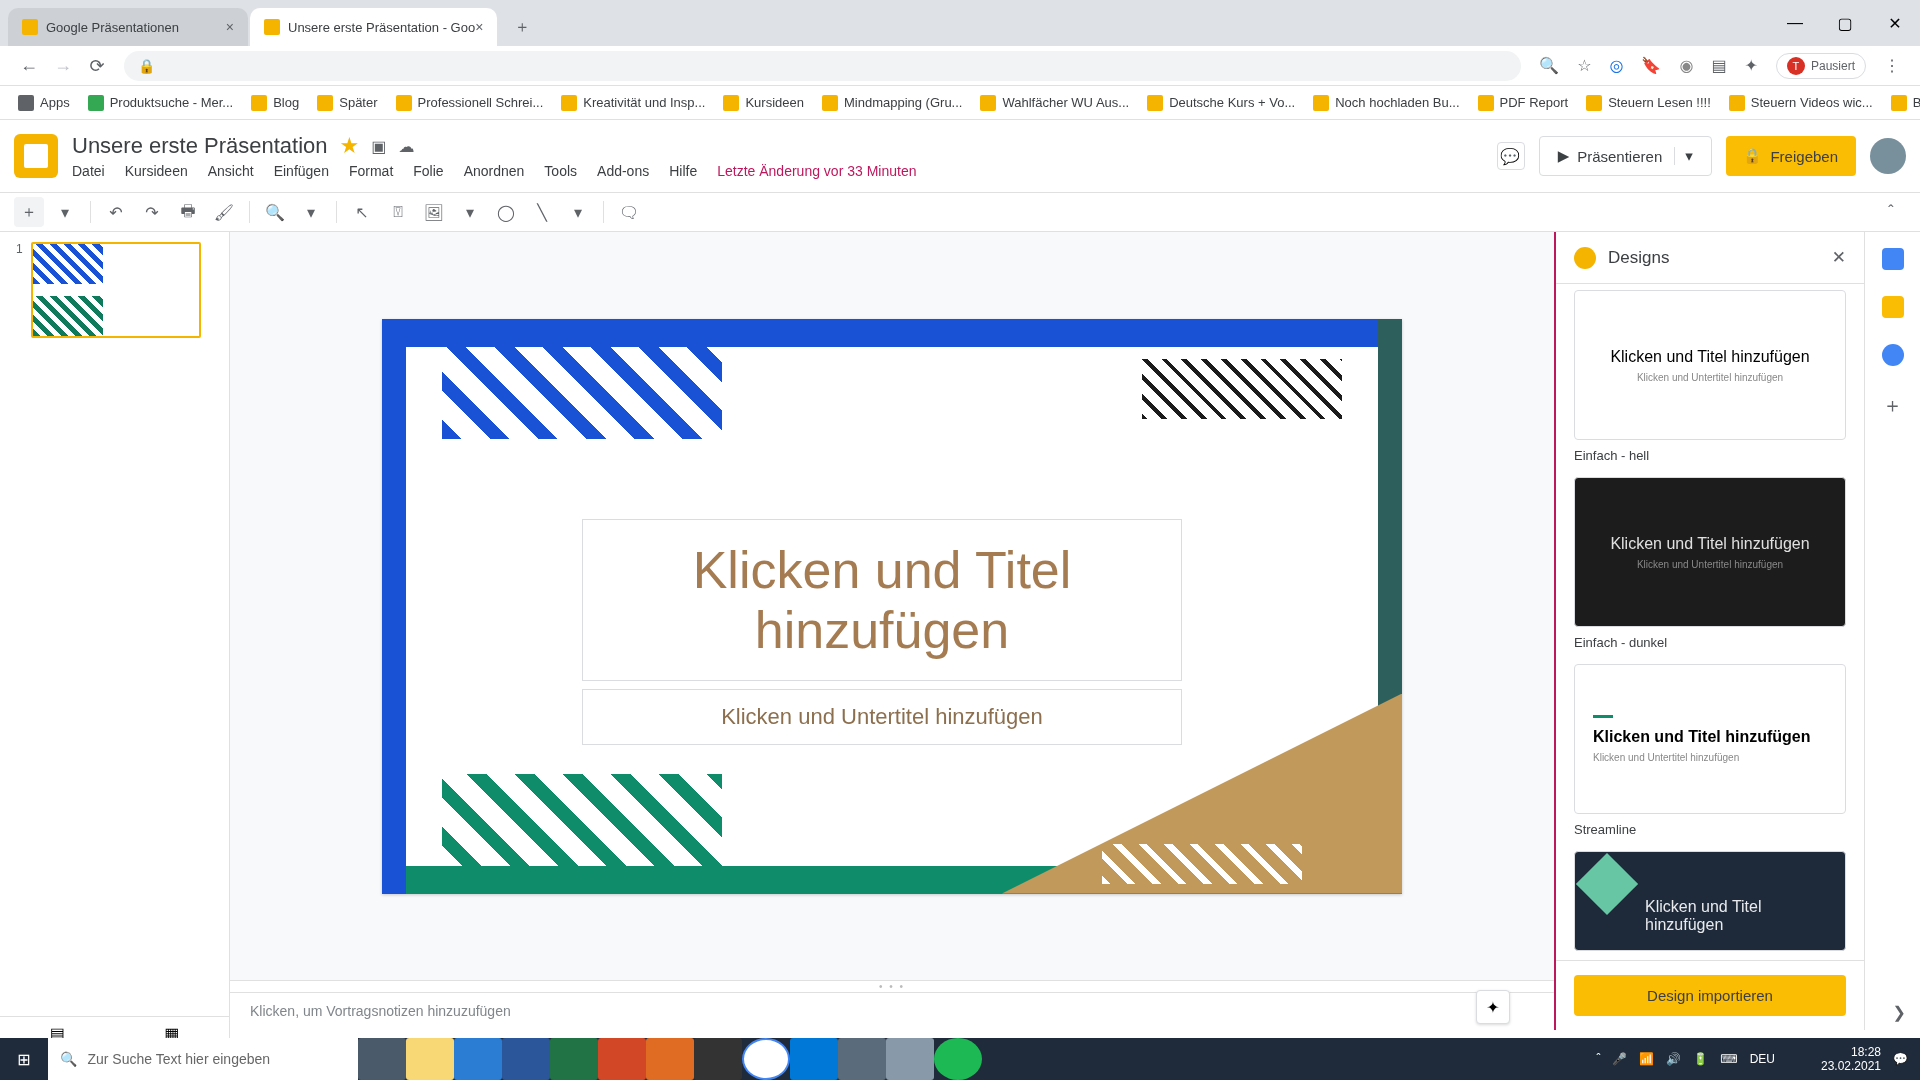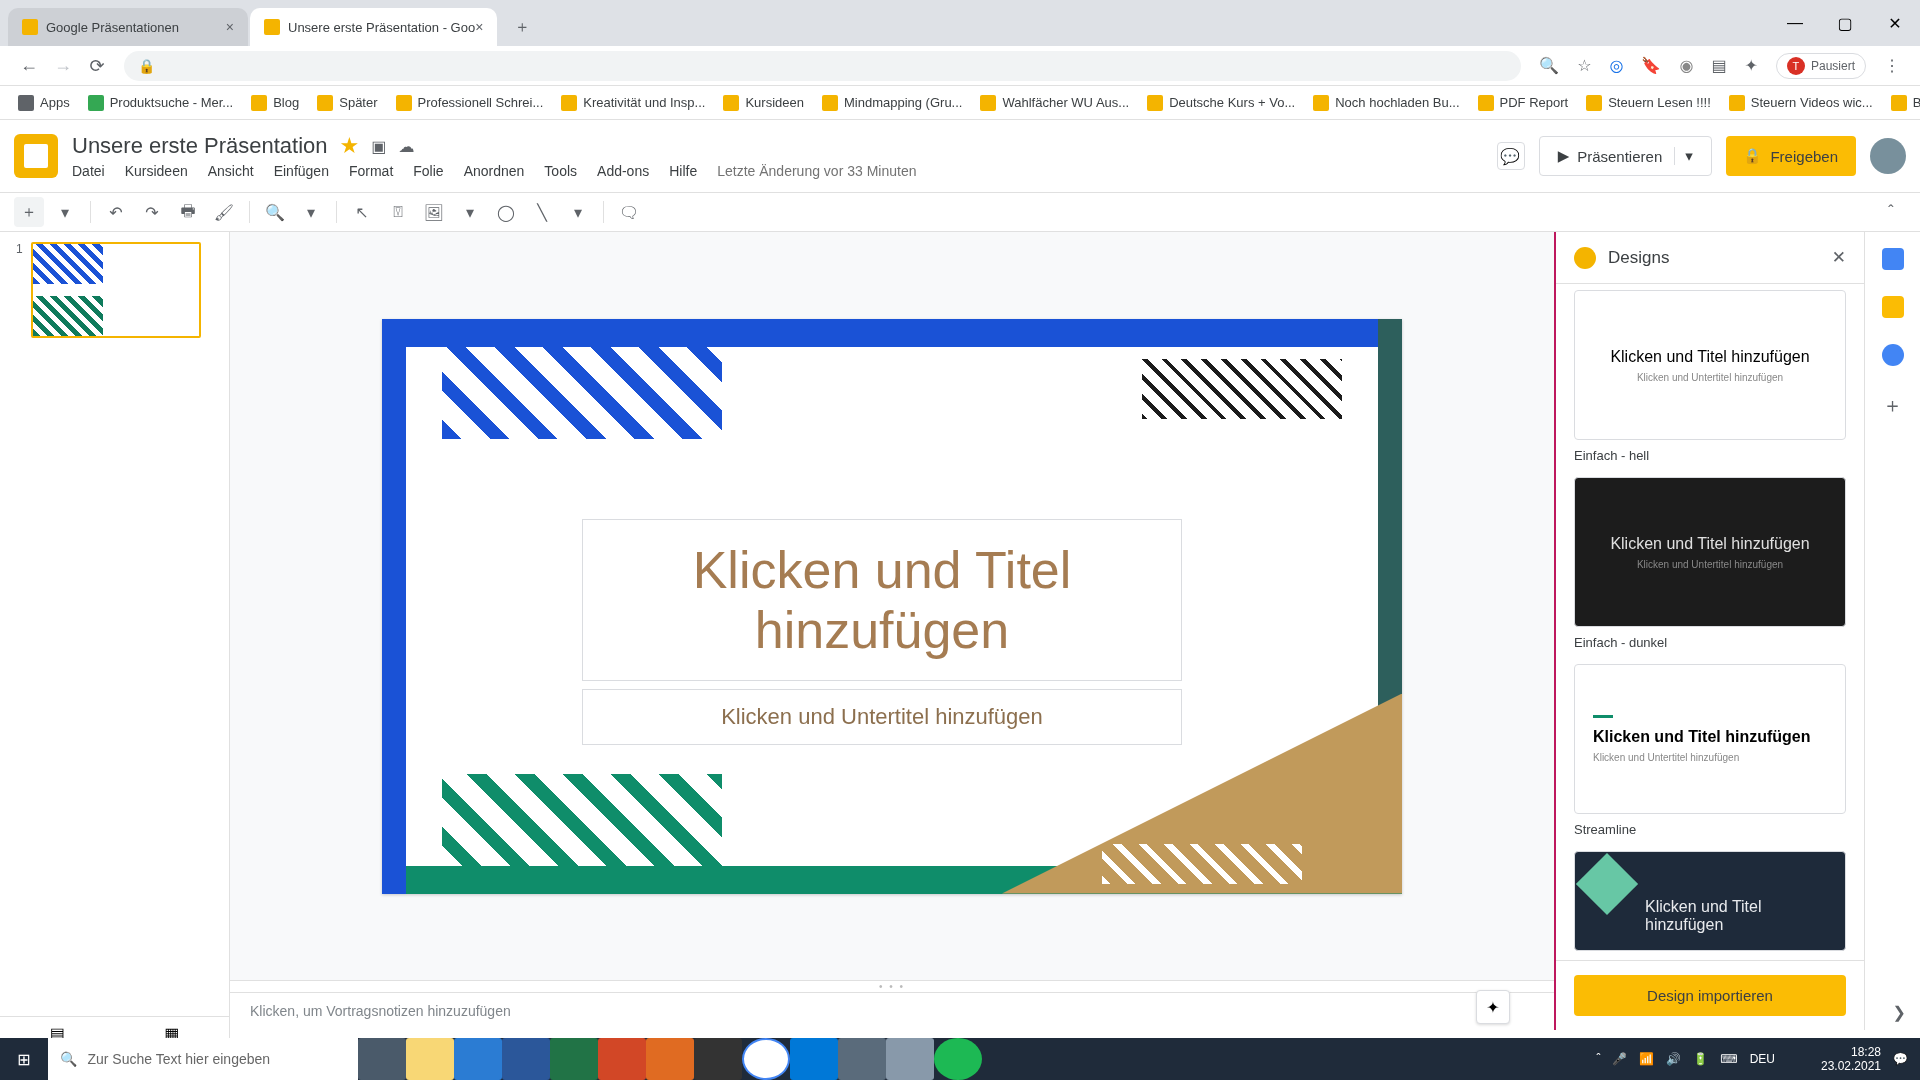--- a/index.html
+++ b/index.html
@@ -26,21 +26,21 @@
 .bm-ico.g { background:#34a853;}
 .bm-ico.grid { background:#5f6368;}
 
 .apphdr { height:72px; display:flex; align-items:center; padding:0 14px;}
 .app-logo { width:44px; height:44px; background:#f4b400; border-radius:6px; position:relative; margin-right:14px;}
 .app-logo::after { content:""; position:absolute; inset:10px; background:#fff; border-radius:2px;}
 .title-area { flex:1;}
 .doc-title { font-size:22px; color:#3c4043; display:flex; align-items:center; gap:12px;}
 .star { color:#f4b400;}
 .menubar { display:flex; gap:20px; font-size:14px; color:#3c4043; margin-top:4px;}
-.menubar span.meta { color:#737373;}
+.menubar span.meta { color:#be185d;}
 .hdr-actions { display:flex; align-items:center; gap:14px;}
 .btn { height:40px; border-radius:4px; display:flex; align-items:center; padding:0 18px; font-size:15px; gap:8px;}
 .btn.present { border:1px solid #dadce0; color:#3c4043;}
 .btn.present .drop { border-left:1px solid #dadce0; padding-left:10px; margin-left:4px;}
 .btn.share { background:#fbbc04; color:#3c4043; font-weight:500;}
 .avatar { width:36px; height:36px; border-radius:50%; background:#78909c;}
 .comment-ico { width:28px; height:28px; border:1px solid #dadce0; border-radius:4px; display:flex; align-items:center; justify-content:center;}
 
 .toolbar { height:40px; border-top:1px solid #e0e0e0; border-bottom:1px solid #e0e0e0; display:flex; align-items:center; padding:0 14px; gap:6px;}
 .tbtn { width:30px; height:30px; display:flex; align-items:center; justify-content:center; color:#5f6368; border-radius:4px;}

